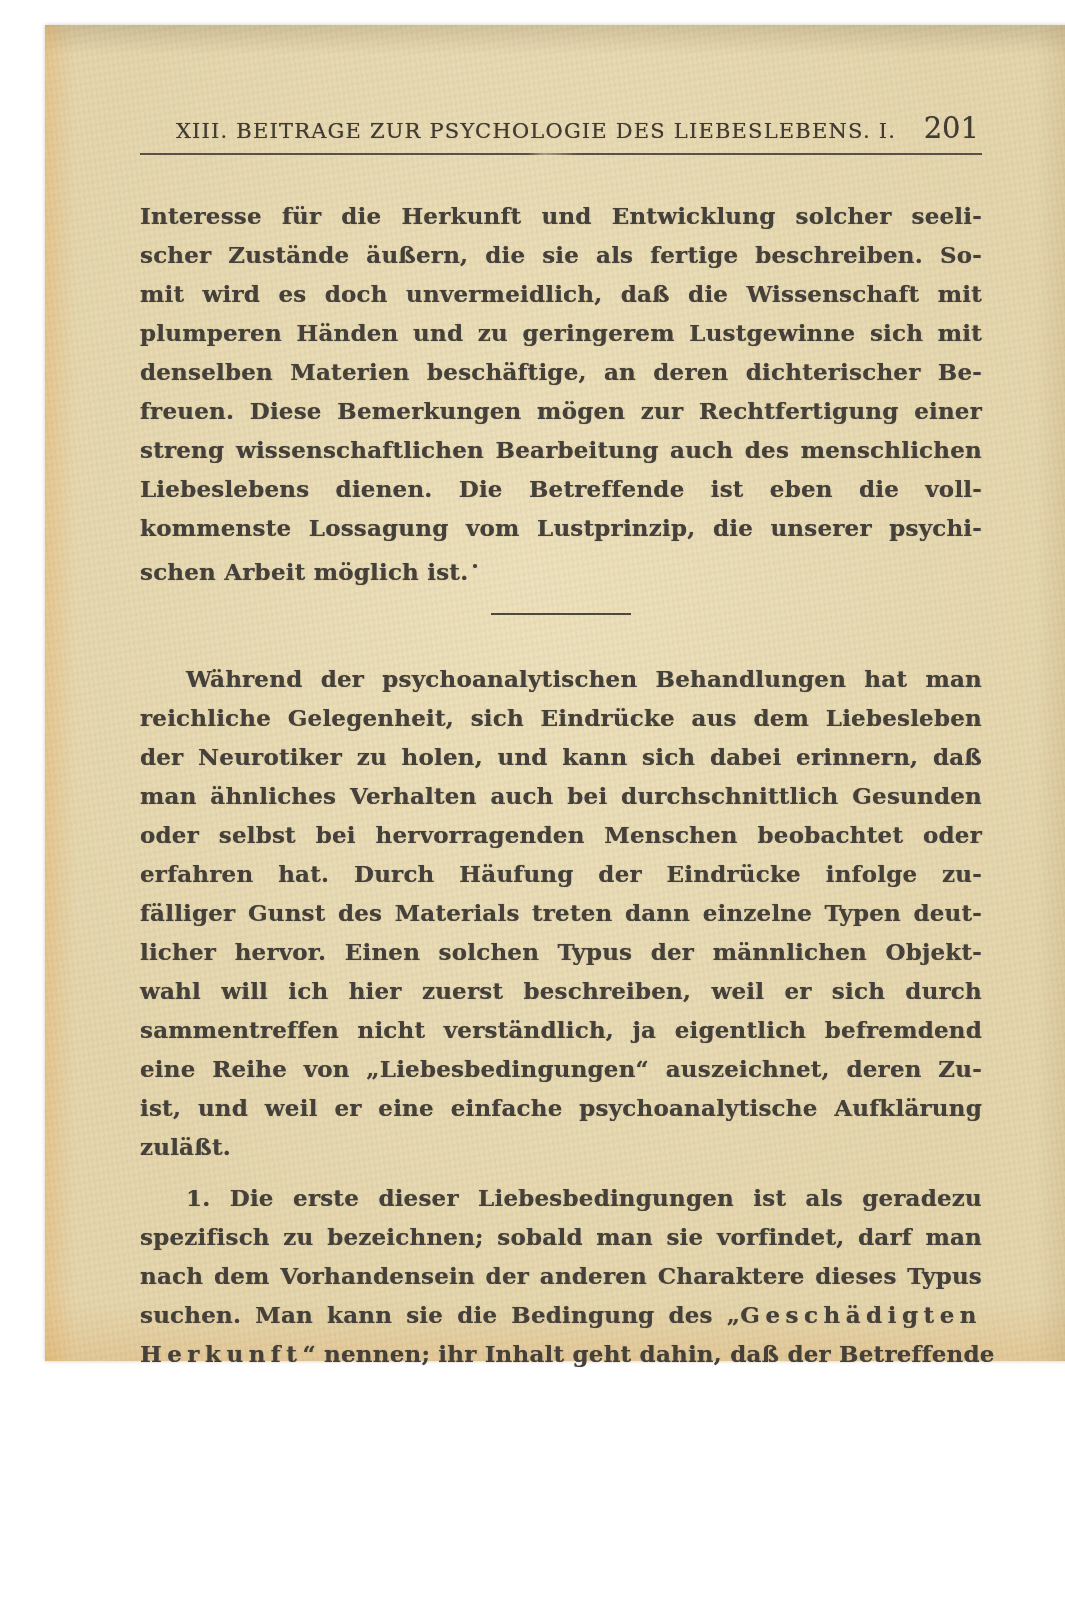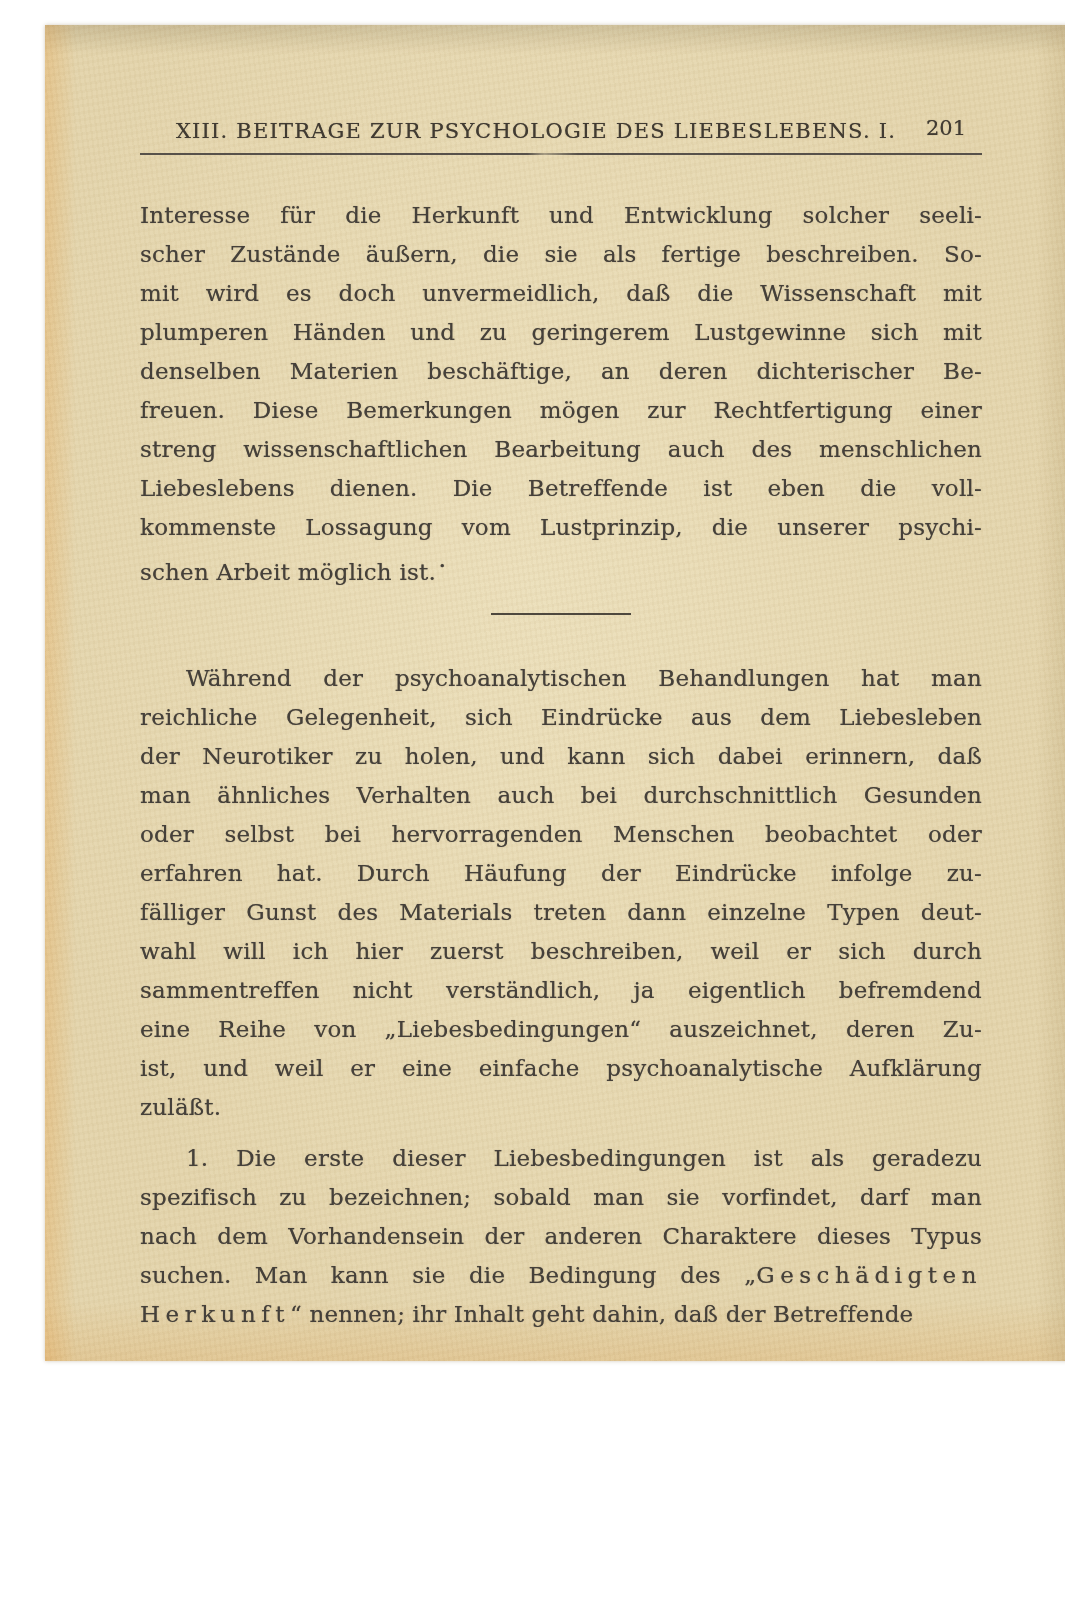--- a/index.html
+++ b/index.html
@@ -32,40 +32,41 @@
   .header-title {
     position: absolute; left: 30px; right: 80px; top: 0;
     text-align: center;
     font-size: 21px; line-height: 30px;
     letter-spacing: 1.2px;
     color: #413b32;
     text-shadow: 0 0 0.7px rgba(65,59,50,0.75);
     white-space: nowrap;
   }
   .page-number {
-    position: absolute; right: 16px; top: -5px;
-    font-size: 21px; line-height: 34px;
+    position: absolute; right: 3px; top: -5px;
+    font-size: 29px; line-height: 34px;
     color: #413b32;
     text-shadow: 0 0 0.7px rgba(65,59,50,0.7);
   }
   .header-rule {
     margin-top: 7px; height: 2px;
     background: linear-gradient(90deg, #57514a 0 46%, rgba(87,81,74,0.45) 48%, #57514a 52%);
     border: none;
   }
   .body-text { margin-top: 41px; }
   .para { margin: 0; }
   .line {
     height: 39px; line-height: 39px;
     font-size: 23px;
     text-align: justify;
     text-align-last: justify;
     letter-spacing: 0.2px;
     text-shadow: 0 0 0.8px rgba(72,64,52,0.65);
     white-space: nowrap;
+    font-weight: bold;
   }
   .line.last { text-align-last: left; }
   .line.first-indent { padding-left: 46px; }
   .sperr { letter-spacing: 5.5px; }
   .fnmark {
     font-size: 11px; vertical-align: 10px;
     letter-spacing: 0; margin-left: 3px;
   }
   .section-divider {
     width: 140px; height: 2px;
@@ -106,20 +107,21 @@
       <div class="section-divider"></div>
       <div class="sec2">
           <div class="para">
             <div class="line first-indent">Während der psychoanalytischen Behandlungen hat man</div>
             <div class="line">reichliche Gelegenheit, sich Eindrücke aus dem Liebesleben</div>
             <div class="line">der Neurotiker zu holen, und kann sich dabei erinnern, daß</div>
             <div class="line">man ähnliches Verhalten auch bei durchschnittlich Gesunden</div>
             <div class="line">oder selbst bei hervorragenden Menschen beobachtet oder</div>
             <div class="line">erfahren hat. Durch Häufung der Eindrücke infolge zu-</div>
             <div class="line">fälliger Gunst des Materials treten dann einzelne Typen deut-</div>
+            <div class="line">licher hervor. Einen solchen Typus der männlichen Objekt-</div>
             <div class="line">wahl will ich hier zuerst beschreiben, weil er sich durch</div>
             <div class="line">sammentreffen nicht verständlich, ja eigentlich befremdend</div>
             <div class="line">eine Reihe von „Liebesbedingungen“ auszeichnet, deren Zu-</div>
             <div class="line">ist, und weil er eine einfache psychoanalytische Aufklärung</div>
             <div class="line last">zuläßt.</div>
           </div>
           <div class="para p3">
             <div class="line first-indent">1. Die erste dieser Liebesbedingungen ist als geradezu</div>
             <div class="line">spezifisch zu bezeichnen; sobald man sie vorfindet, darf man</div>
             <div class="line">nach dem Vorhandensein der anderen Charaktere dieses Typus</div>

